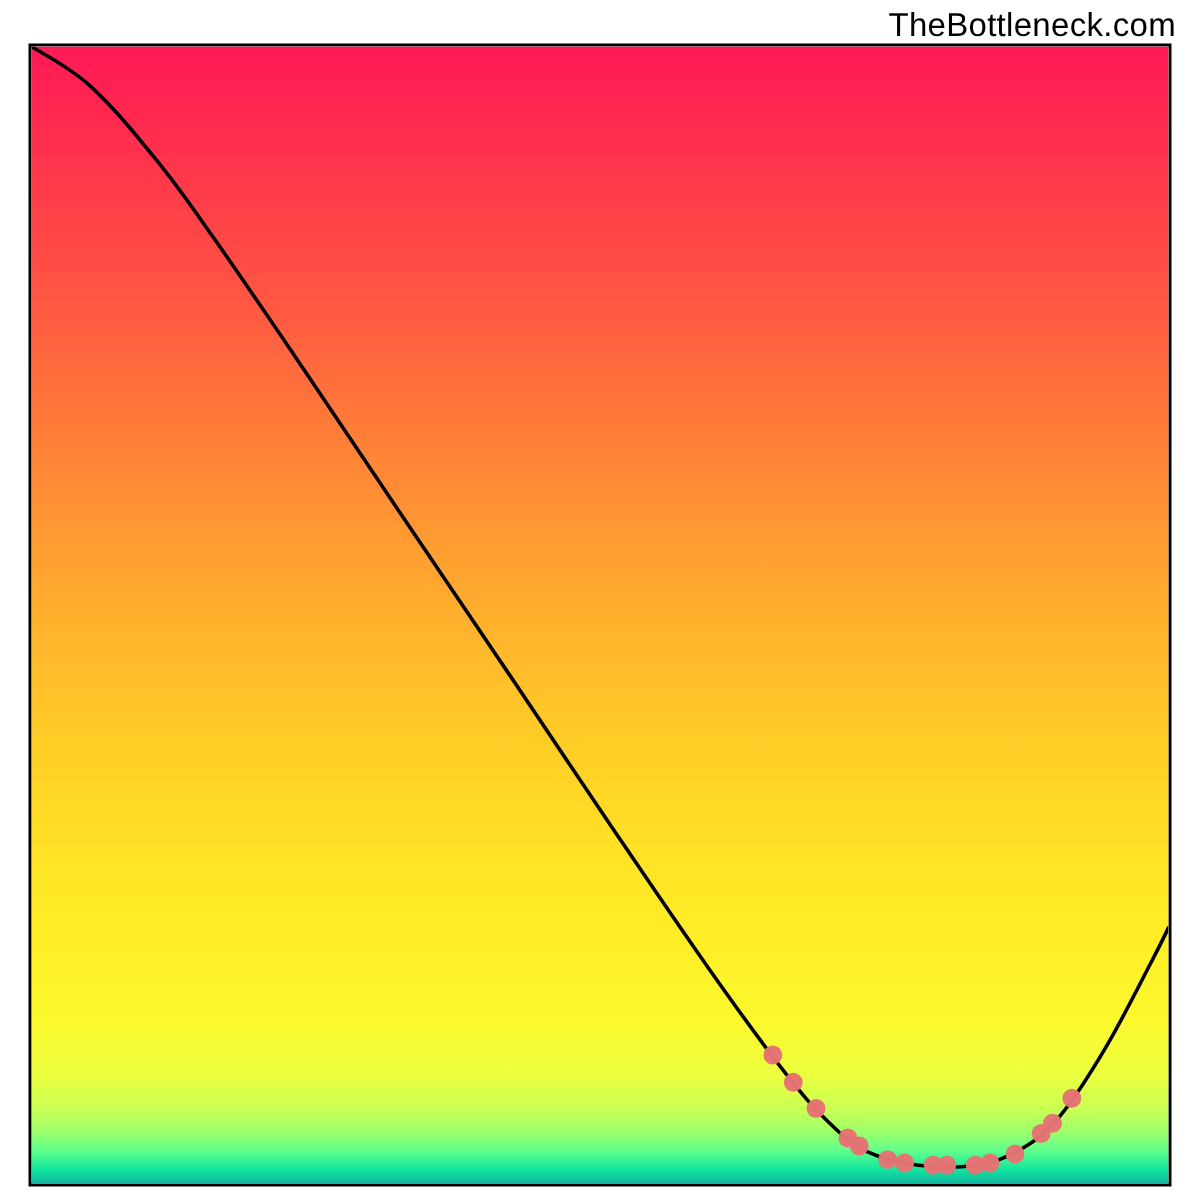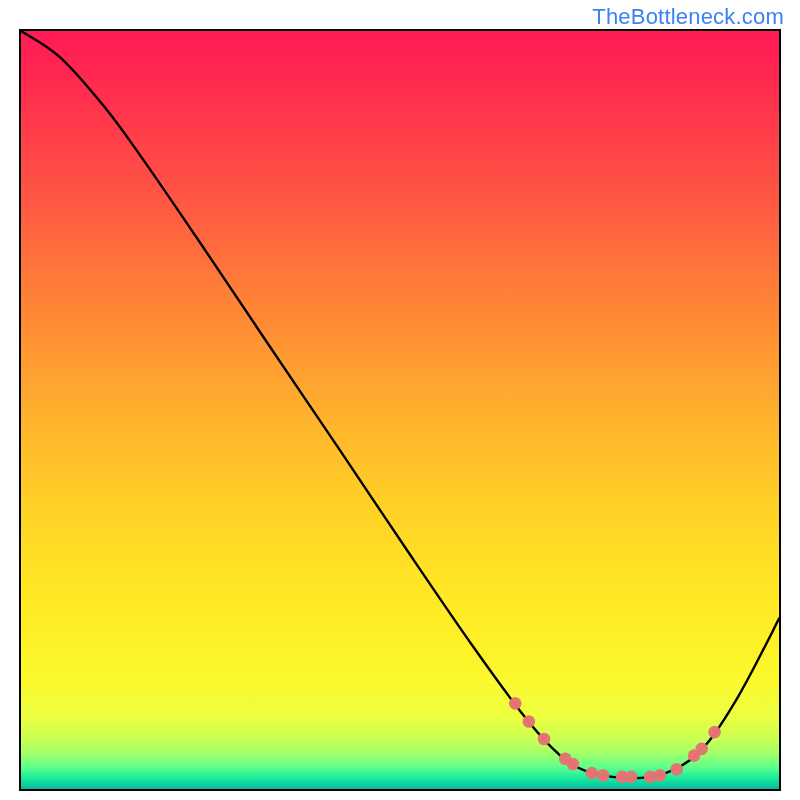--- a/index.html
+++ b/index.html
@@ -14,21 +14,21 @@
   .stage {
     position: relative;
     width: 800px;
     height: 800px;
   }
   .watermark {
     position: absolute;
     top: 4px;
     right: 16px;
     font-size: 22px;
-    color: #3b82f6;
+    color: #000000;
     font-weight: 400;
     letter-spacing: 0.2px;
   }
   .plot-wrap {
     position: absolute;
     left: 19px;
     top: 29px;
     width: 762px;
     height: 762px;
     border: 2px solid #000;

